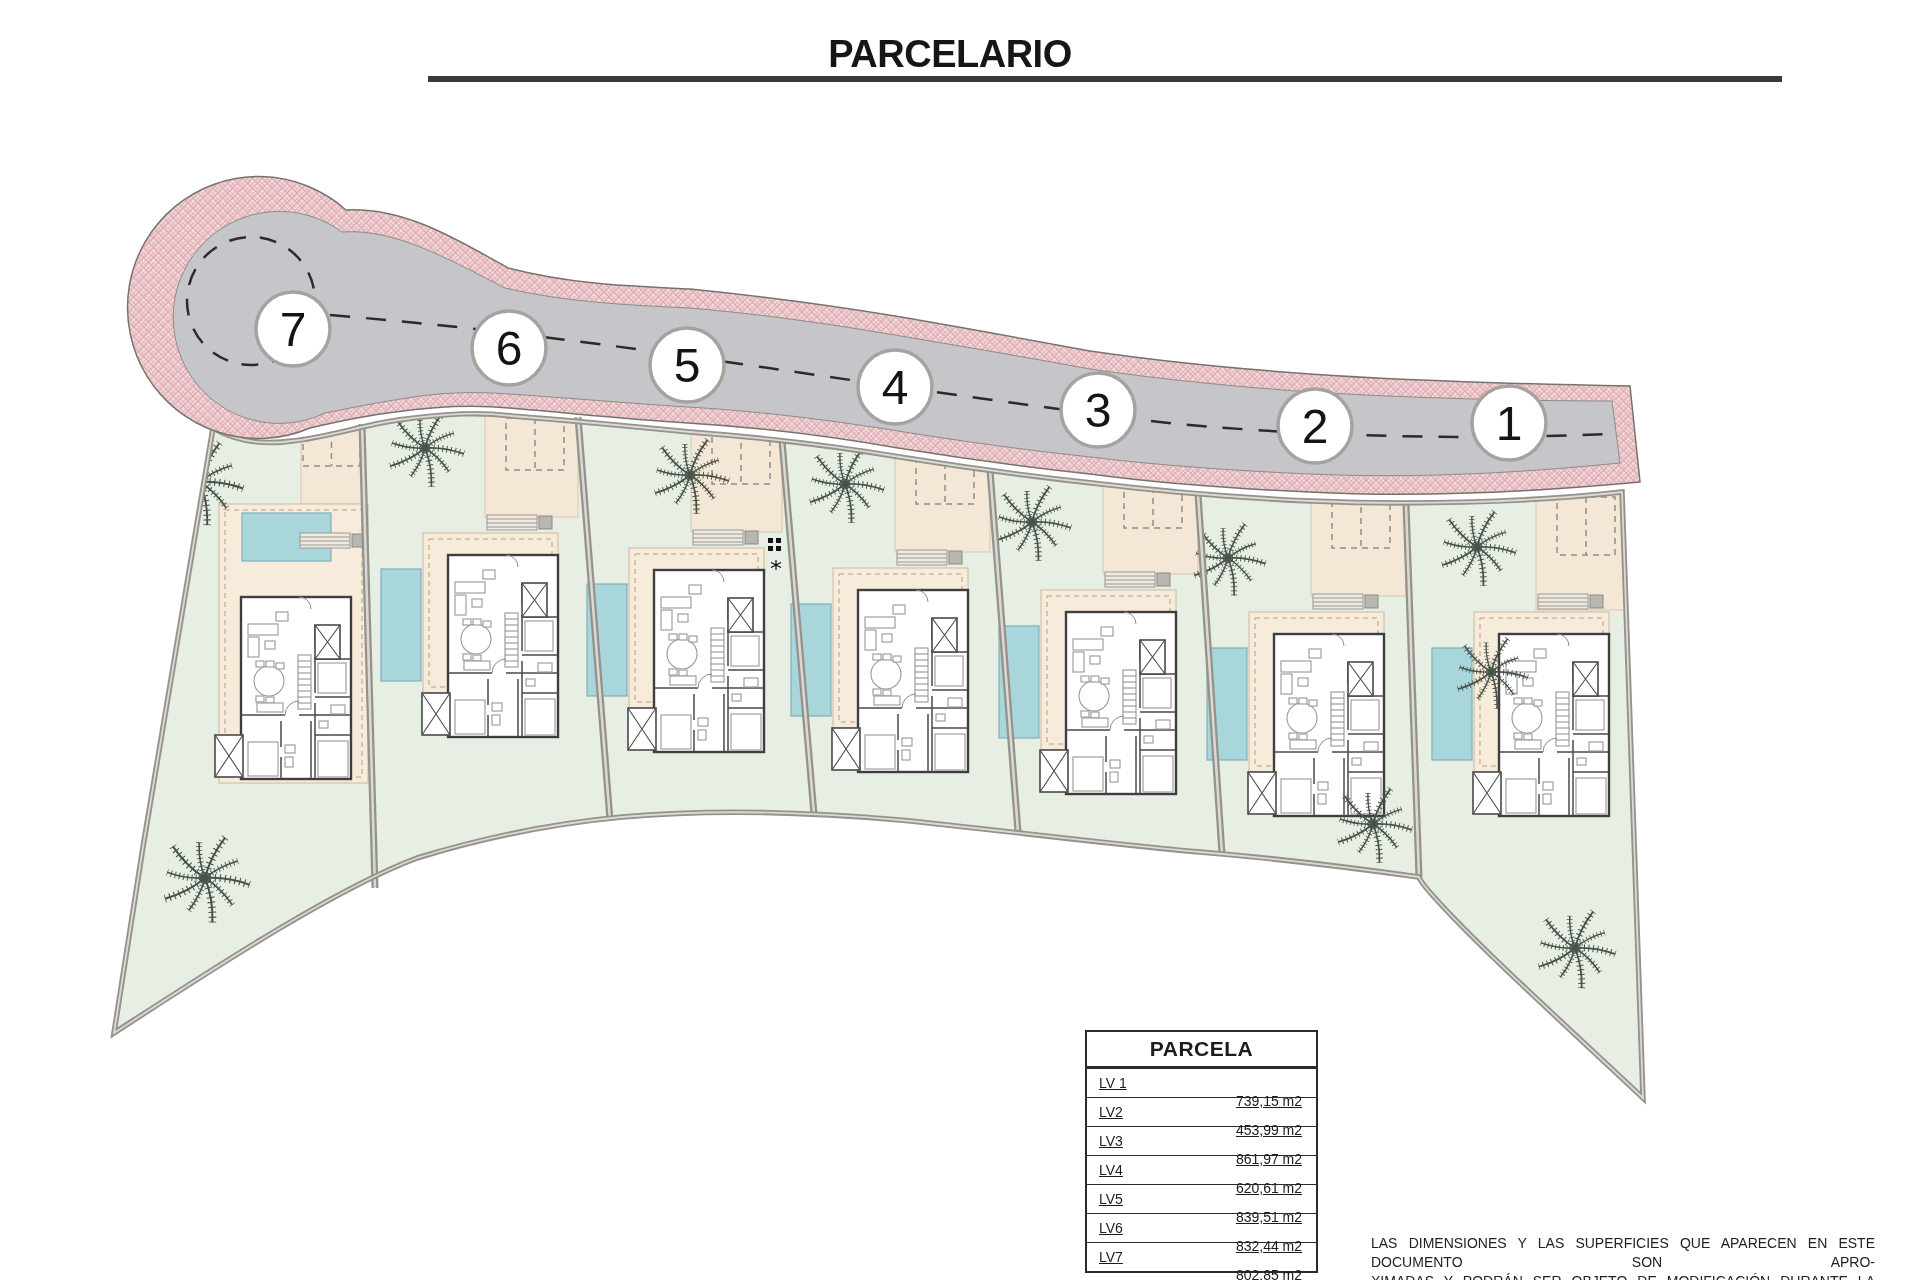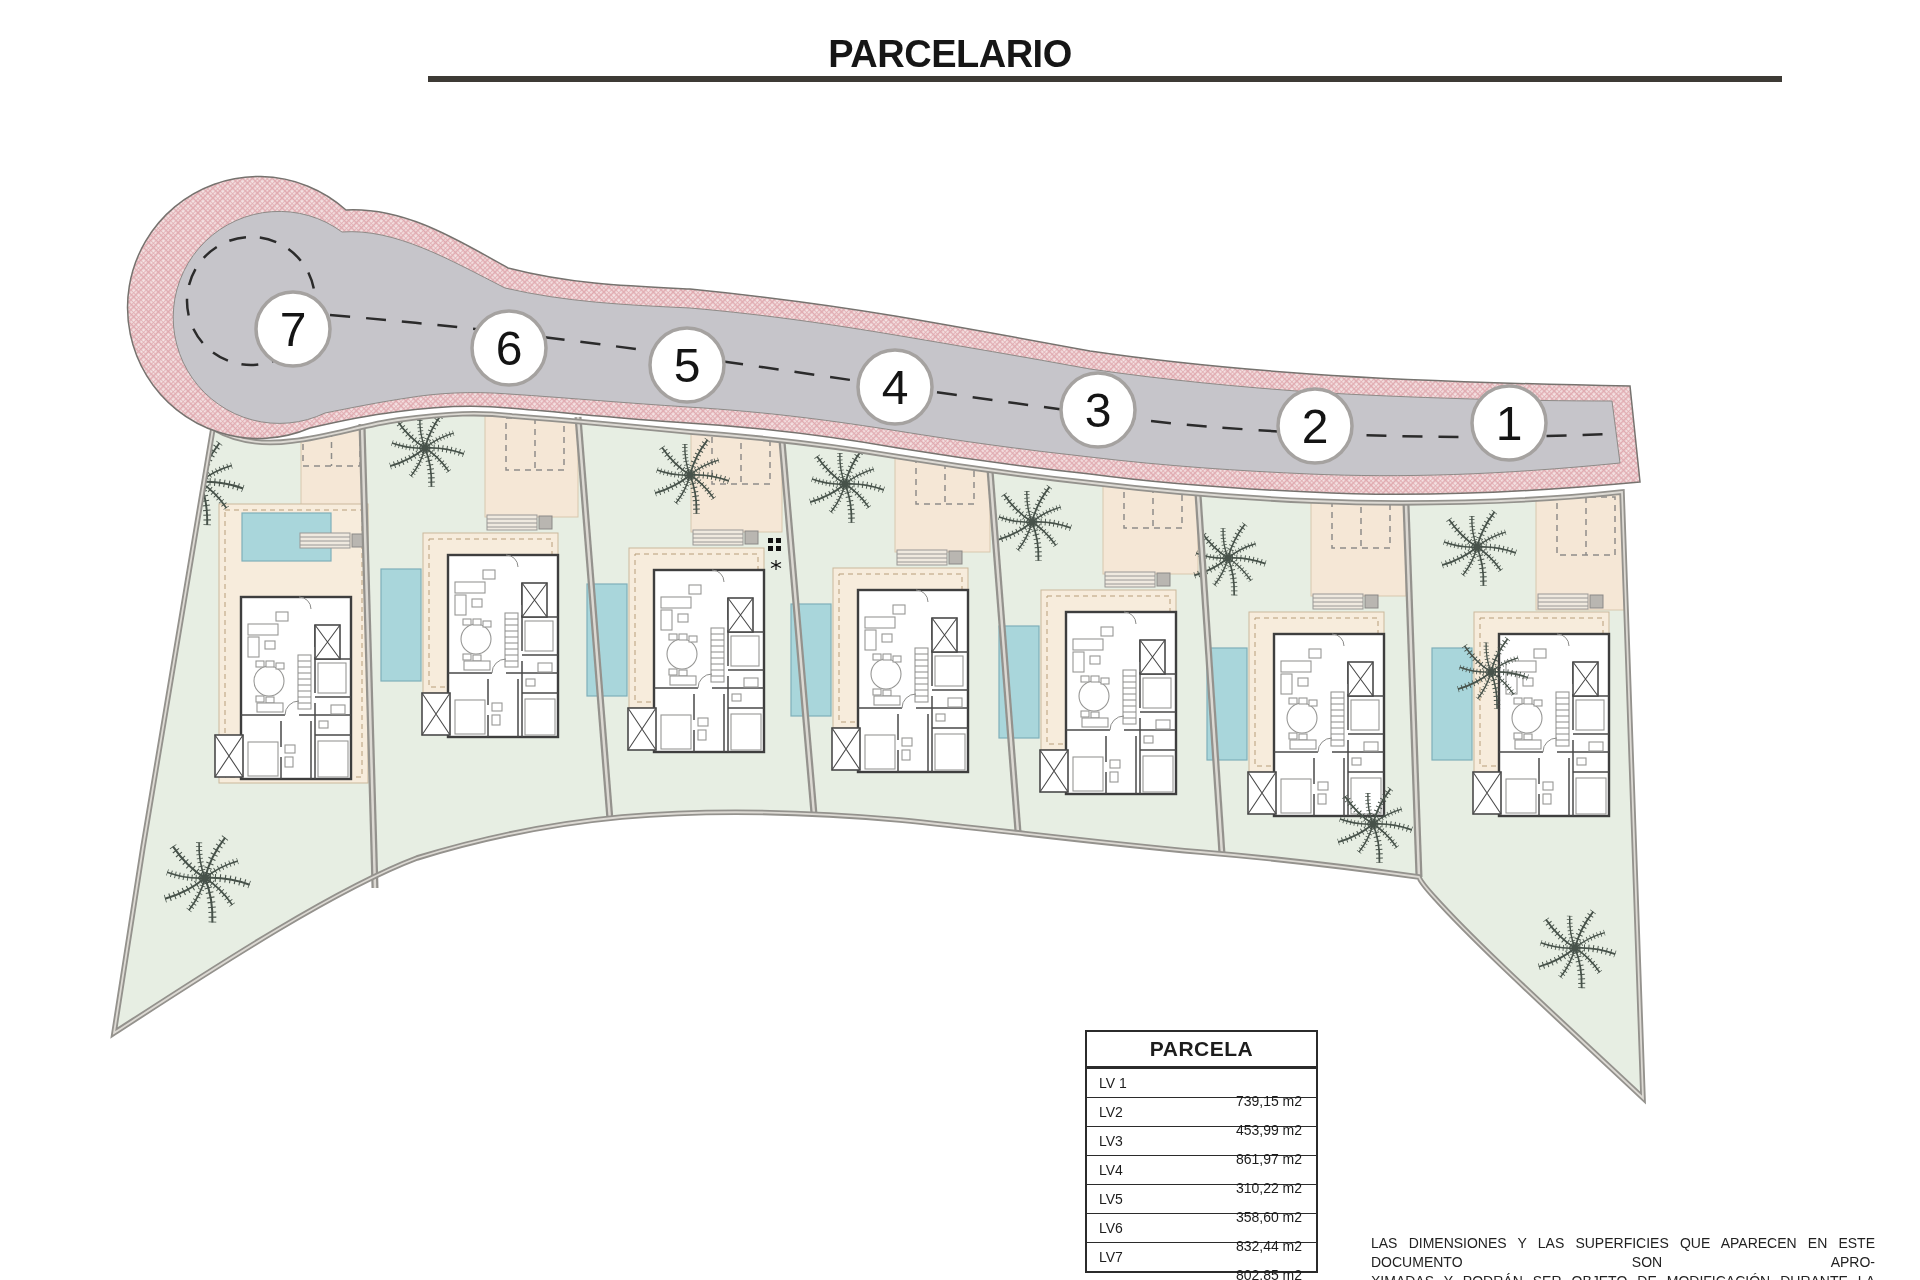--- a/index.html
+++ b/index.html
@@ -7,21 +7,21 @@
         font-family:"Liberation Sans",sans-serif;}
   .title{position:absolute;top:34px;left:0;width:1900px;text-align:center;
          font-size:38px;line-height:40px;font-weight:600;letter-spacing:-0.5px;color:#161616;}
   .title-rule{position:absolute;top:76px;left:428px;width:1354px;height:6px;background:#3d3a35;}
   .plan-svg{position:absolute;left:0;top:0;}
   
   .parcel-table{position:absolute;left:1085px;top:1030px;width:233px;background:#ffffff;
                 border:2.4px solid #2b2b2b;box-sizing:border-box;color:#1c1c1c;}
   .pt-header{height:34px;display:flex;align-items:center;justify-content:center;
              font-size:21px;font-weight:700;letter-spacing:0.5px;border-bottom:2.2px solid #2b2b2b;text-align:right;}
-  .pt-row{height:29px;display:flex;border-top:1.4px solid #2b2b2b;box-sizing:border-box;}
+  .pt-row{height:29px;display:flex;border-top:1.4px solid #2b2b2b;box-sizing:border-box;text-decoration:underline;}
   .pt-row:first-of-type{border-top:none;}
   .pt-label{flex:1;display:flex;align-items:center;padding-left:12px;font-size:14px;}
   .pt-value{width:95px;display:flex;align-items:center;justify-content:center;
             font-size:14px;border-left:1.4px solid #2b2b2b;box-sizing:border-box;margin-top:32px;}
   
   .disclaimer{position:absolute;left:1371px;top:1234px;width:504px;color:#222222;
               font-size:14px;line-height:19px;}
   .disclaimer .jline{text-align:justify;text-align-last:justify;}
   .lotnum{font-size:48px;fill:#141414;}
 </style>
@@ -263,25 +263,25 @@
     <div class="pt-row">
       <div class="pt-label">LV2</div>
       <div class="pt-value">453,99 m2</div>
     </div>
     <div class="pt-row">
       <div class="pt-label">LV3</div>
       <div class="pt-value">861,97 m2</div>
     </div>
     <div class="pt-row">
       <div class="pt-label">LV4</div>
-      <div class="pt-value">310,22 m2</div>
+      <div class="pt-value">620,61 m2</div>
     </div>
     <div class="pt-row">
       <div class="pt-label">LV5</div>
-      <div class="pt-value">358,60 m2</div>
+      <div class="pt-value">839,51 m2</div>
     </div>
     <div class="pt-row">
       <div class="pt-label">LV6</div>
       <div class="pt-value">832,44 m2</div>
     </div>
     <div class="pt-row">
       <div class="pt-label">LV7</div>
       <div class="pt-value">802,85 m2</div>
     </div>
   </div>

